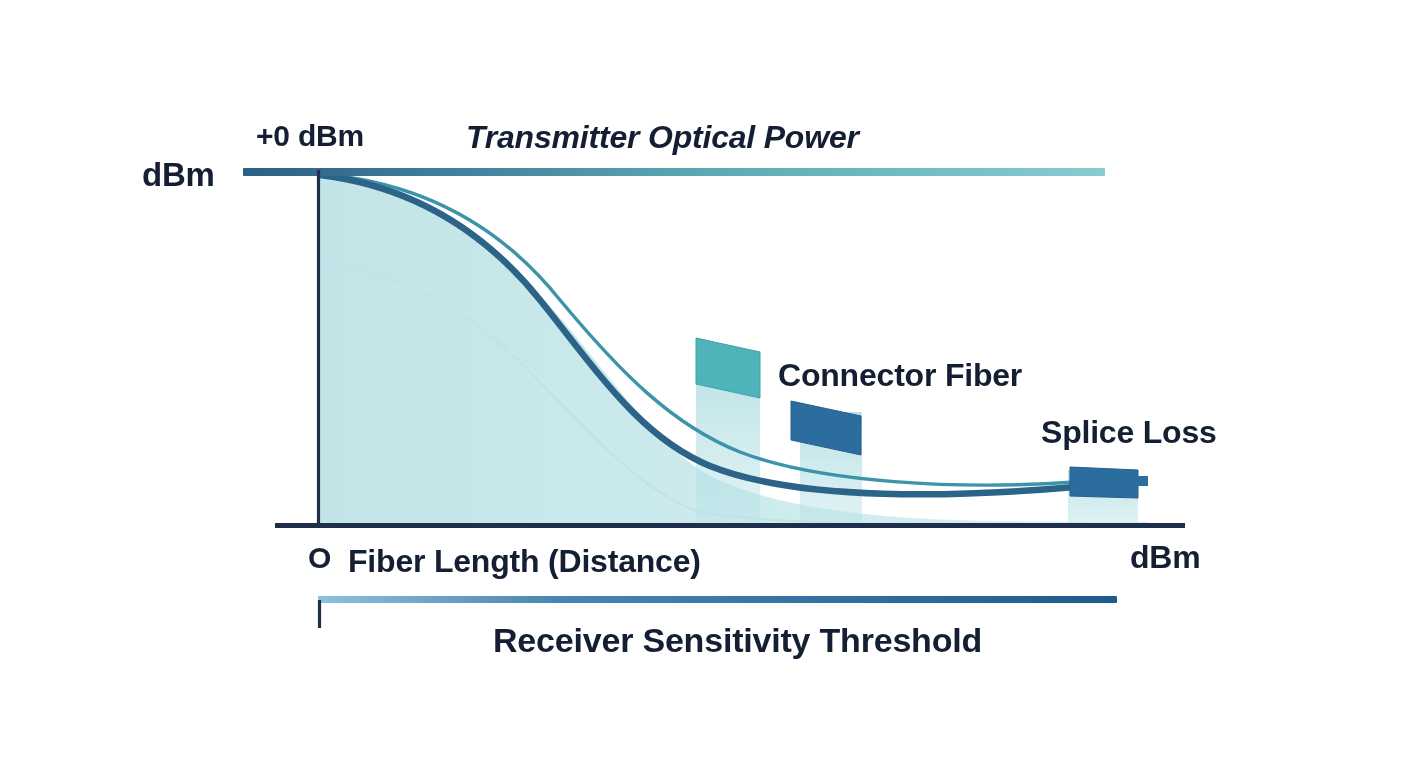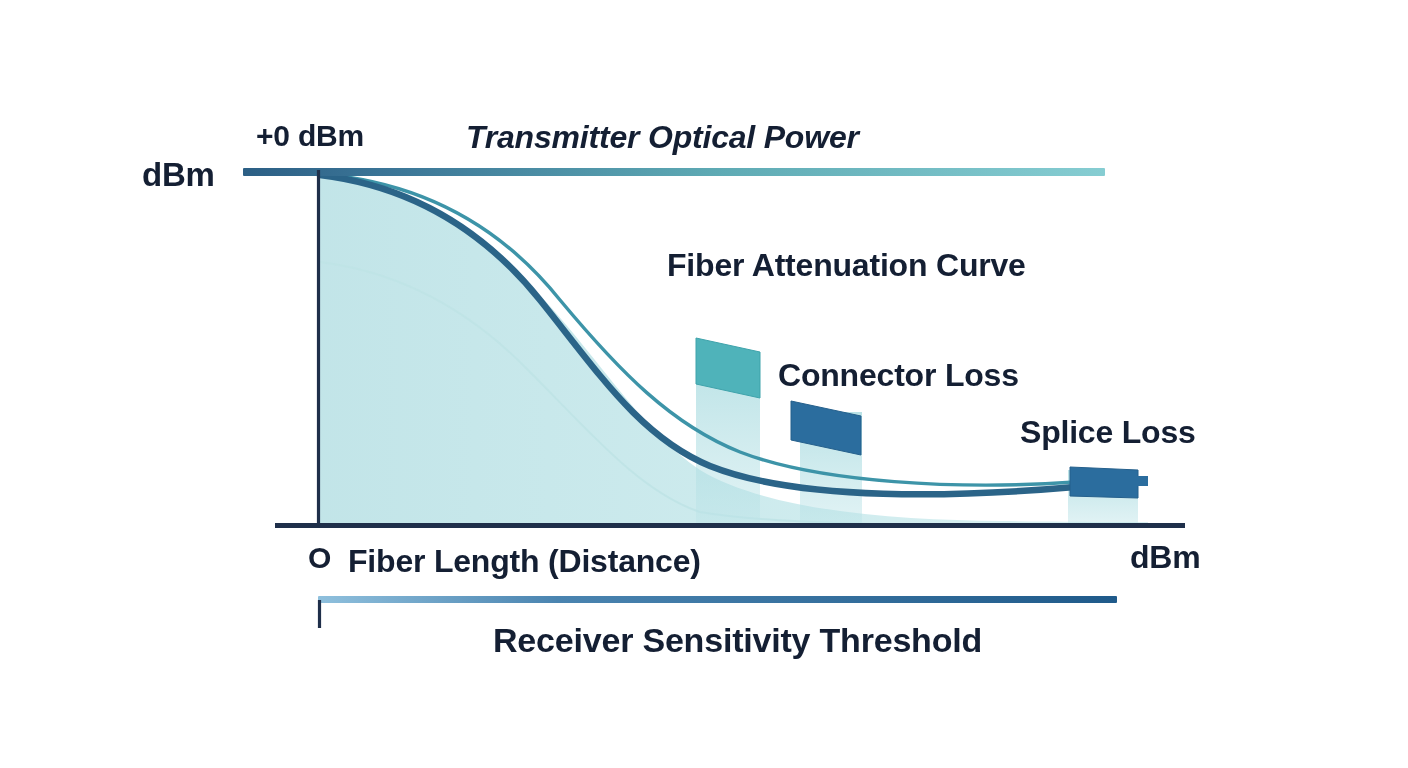--- a/index.html
+++ b/index.html
@@ -31,21 +31,21 @@
     color: #141f33;
     white-space: nowrap;
     letter-spacing: -0.2px;
     line-height: 1;
   }
   #label-axis-y          { left: 142px; top: 158px;  font-size: 33px; }
   #label-zero-dbm        { left: 256px; top: 121px;  font-size: 30px; }
   #label-transmitter     { left: 466px; top: 121px;  font-size: 32px; font-style: italic; }
   #label-attenuation     { left: 667px; top: 249px;  font-size: 32px; }
   #label-connector-loss  { left: 778px; top: 359px;  font-size: 32px; }
-  #label-splice-loss     { left: 1020px; top: 416px; font-size: 32px; }
+  #label-splice-loss     { left: 1041px; top: 416px; font-size: 32px; }
   #label-origin          { left: 308px; top: 543px;  font-size: 30px; }
   #label-fiber-length    { left: 348px; top: 545px;  font-size: 32px; }
   #label-axis-x-right    { left: 1130px; top: 541px; font-size: 32px; }
   #label-receiver        { left: 493px; top: 623px;  font-size: 34px; }
 </style>
 </head>
 <body>
 
 <div id="stage">
 
@@ -119,23 +119,22 @@
     <rect x="318" y="596" width="799" height="7" rx="1" fill="url(#gradThreshold)"></rect>
     <line x1="319.5" y1="600" x2="319.5" y2="628" stroke="#1f2f4a" stroke-width="3.2"></line>
   </svg>
 
   <div class="lbl" id="label-axis-y">dBm</div>
 
   <div class="lbl" id="label-zero-dbm">+0 dBm</div>
 
   <div class="lbl" id="label-transmitter">Transmitter Optical Power</div>
 
-  <div class="lbl" id="label-attenuation">Fiber Attenuation Curve</div>
 
-  <div class="lbl" id="label-connector-loss">Connector Loss</div>
+  <div class="lbl" id="label-connector-loss">Connector Fiber</div>
 
   <div class="lbl" id="label-splice-loss">Splice Loss</div>
 
   <div class="lbl" id="label-origin">O</div>
 
   <div class="lbl" id="label-fiber-length">Fiber Length (Distance)</div>
 
   <div class="lbl" id="label-axis-x-right">dBm</div>
 
   <div class="lbl" id="label-receiver">Receiver Sensitivity Threshold</div>

